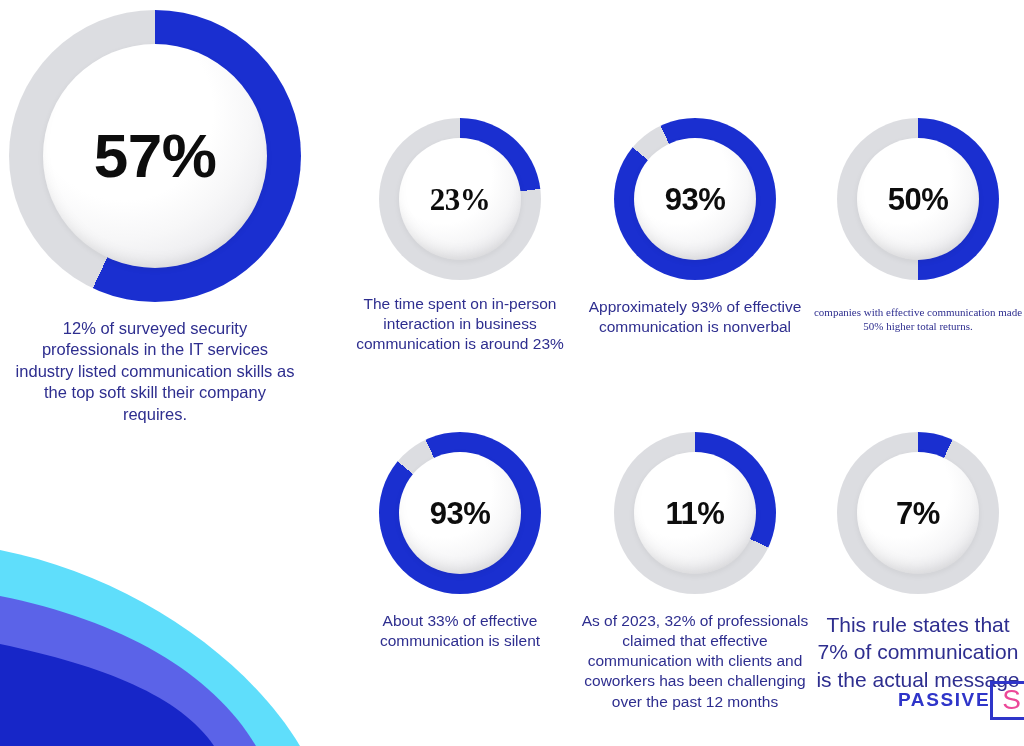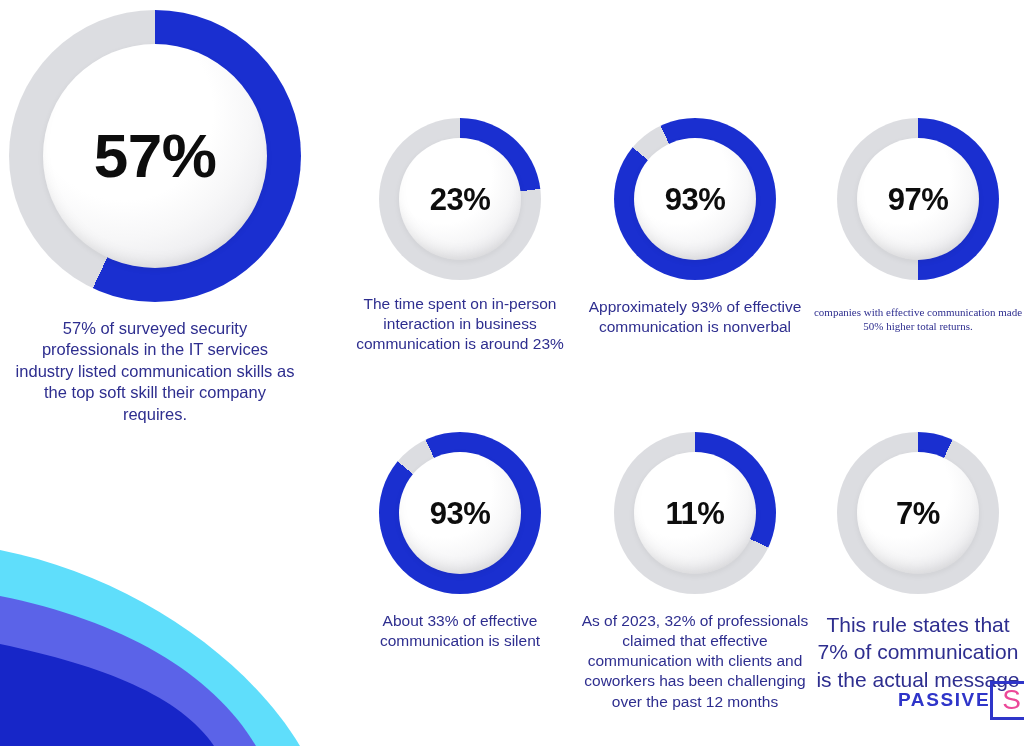--- a/index.html
+++ b/index.html
@@ -116,25 +116,25 @@
     </svg>
   </div>
 
   <div class="donut-item" style="left:6px; top:10px; width:298px;">
     <div class="donut" style="width:292px; height:292px;">
       <div class="ring" style="background: conic-gradient(from 0deg, #1a2fd0 0turn 0.57turn, #dcdde1 0.57turn 1turn);"></div>
       <div class="hole" style="inset:34px;justify-content:center;">
         <span class="pct" style="font-size:62px;">57%</span>
       </div>
     </div>
-    <div class="caption" style="width:286px; margin-top:16px; font-size:16.5px;">57% of surveyed security professionals in the IT services industry listed communication skills as the top soft skill their company requires.</div>
+    <div class="caption" style="width:286px; margin-top:16px; font-size:16.5px;">12% of surveyed security professionals in the IT services industry listed communication skills as the top soft skill their company requires.</div>
   </div>
 
   <div class="donut-item" style="left:345px; top:118px; width:230px;">
-    <div class="donut" style="width:162px; height:162px;">
+    <div class="donut" style="width:162px; height:162px;font-family:Liberation Serif, serif;">
       <div class="ring" style="background: conic-gradient(from 0deg, #1a2fd0 0turn 0.23turn, #dcdde1 0.23turn 1turn);"></div>
       <div class="hole" style="inset:20px;">
         <span class="pct" style="font-size:31px;">23%</span>
       </div>
     </div>
     <div class="caption" style="width:228px; margin-top:14px; font-size:15.5px;">The time spent on in-person interaction in business communication is around 23%</div>
   </div>
 
   <div class="donut-item" style="left:580px; top:118px; width:230px;">
     <div class="donut" style="width:162px; height:162px;">
@@ -143,21 +143,21 @@
         <span class="pct" style="font-size:31px;">93%</span>
       </div>
     </div>
     <div class="caption" style="width:228px; margin-top:17px; font-size:15.5px;">Approximately 93% of effective communication is nonverbal</div>
   </div>
 
   <div class="donut-item" style="left:812px; top:118px; width:212px;">
     <div class="donut" style="width:162px; height:162px;">
       <div class="ring" style="background: conic-gradient(from 0deg, #1a2fd0 0turn 0.5turn, #dcdde1 0.5turn 1turn);"></div>
       <div class="hole" style="inset:20px;">
-        <span class="pct" style="font-size:31px;">97%</span>
+        <span class="pct" style="font-size:31px;">50%</span>
       </div>
     </div>
     <div class="caption" style="width:212px; margin-top:25px; font-size:11px;font-family:Liberation Serif, serif;">companies with effective communication made 50% higher total returns.</div>
   </div>
 
   <div class="donut-item" style="left:345px; top:432px; width:230px;">
     <div class="donut" style="width:162px; height:162px;">
       <div class="ring" style="background: conic-gradient(from -25.2deg, #1a2fd0 0turn 0.93turn, #dcdde1 0.93turn 1turn);"></div>
       <div class="hole" style="inset:20px;">
         <span class="pct" style="font-size:31px;">93%</span>

